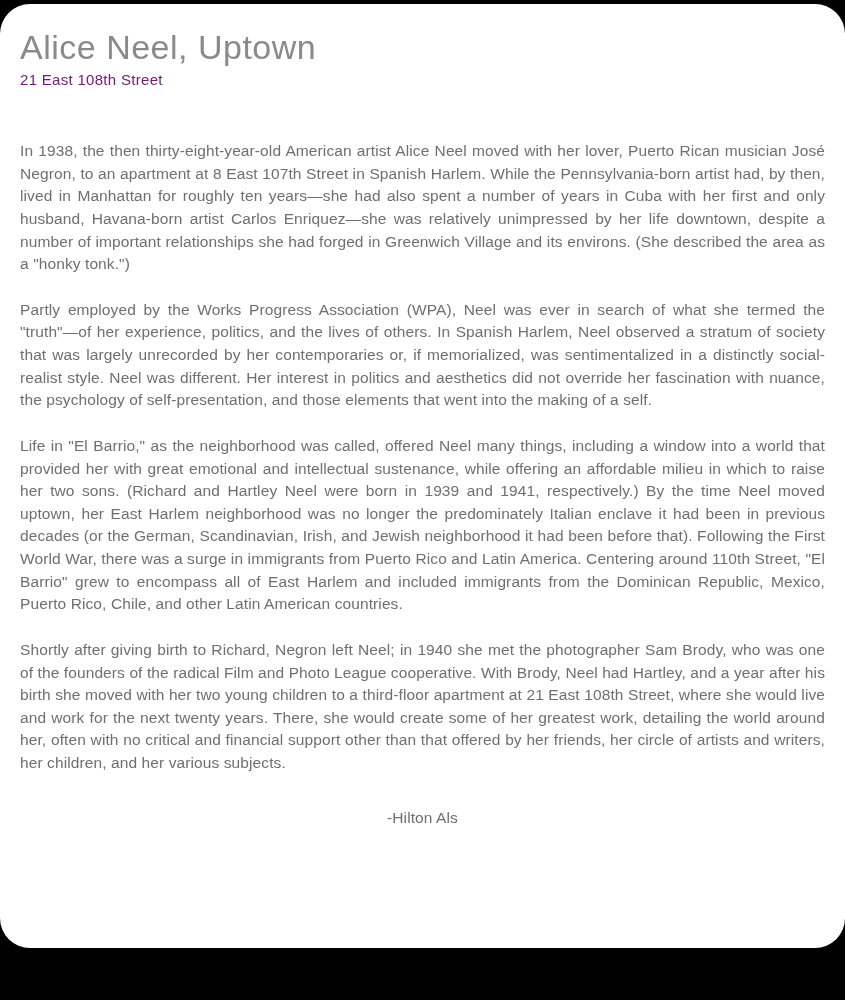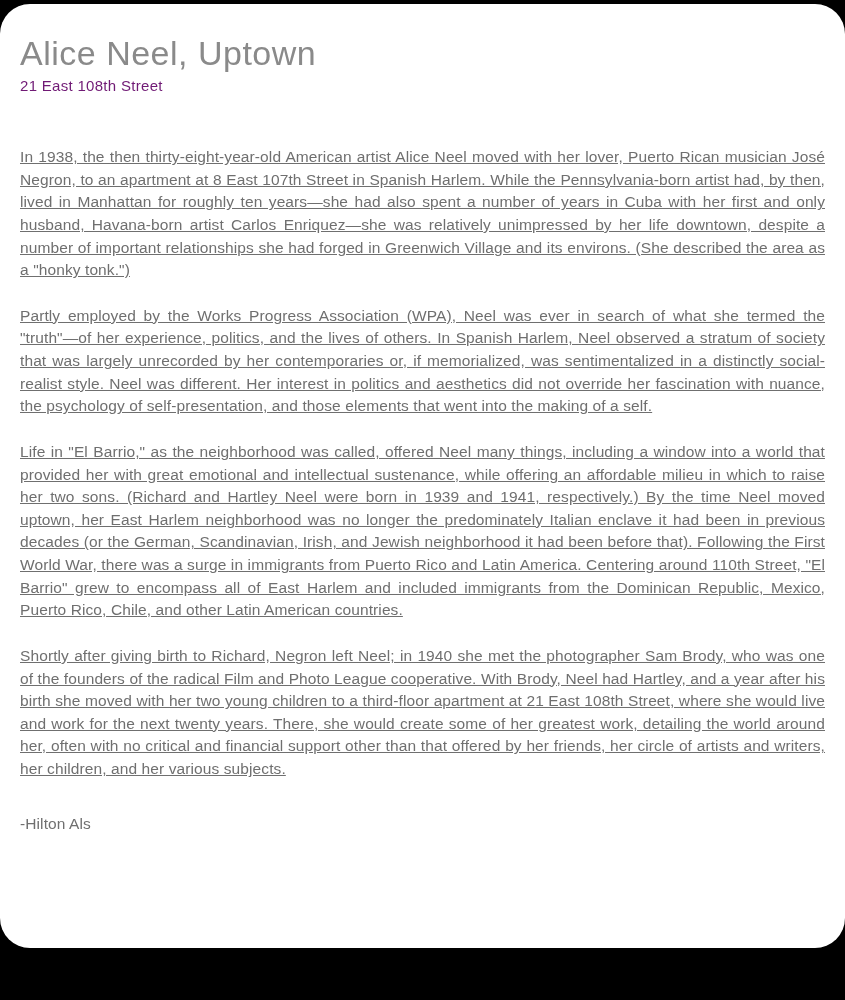--- a/index.html
+++ b/index.html
@@ -17,21 +17,21 @@
   }
   .label-card {
     position: absolute;
     left: 0;
     right: 0;
     top: 4px;
     bottom: 52px;
     background: #ffffff;
     border-radius: 30px;
     box-sizing: border-box;
-    padding: 30px 20px 0 20px;
+    padding: 24px 20px 0 20px;
   }
   .page-title {
     font-size: 34px;
     font-weight: 300;
     letter-spacing: 0.5px;
     color: #8a8a8a;
     margin: 0;
     line-height: 1.15;
   }
   .page-subtitle {
@@ -46,24 +46,23 @@
     color: #6f6f6f;
     font-size: 15.5px;
     font-weight: 300;
     line-height: 1.46;
     letter-spacing: 0.1px;
   }
   .body-copy p {
     margin: 16px 0 23px 0;
     text-align: justify;
     text-justify: inter-word;
-    text-decoration: underline;
   }
   .attribution {
-    text-align: left;
+    text-align: center;
     color: #6f6f6f;
     font-size: 15.5px;
     font-weight: 300;
     margin-top: 32px;
   }
 </style>
 </head>
 <body>
 
 <div class="frame">

